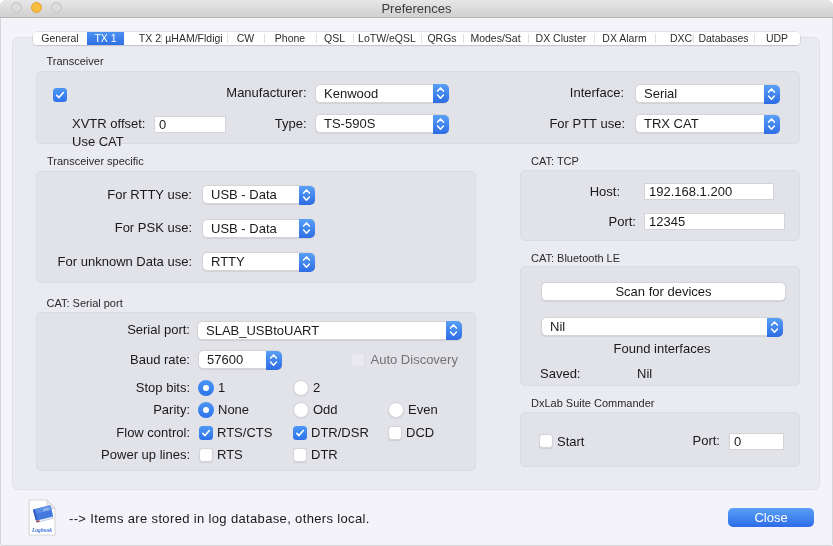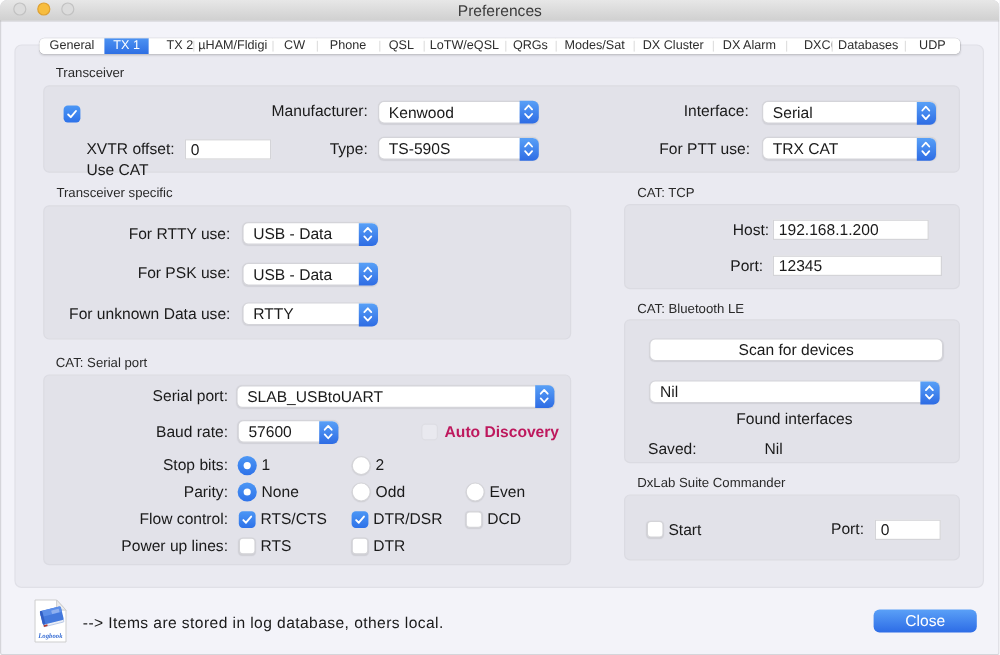--- a/index.html
+++ b/index.html
@@ -87,21 +87,21 @@
   
   .btn-white {
     background:#ffffff; border:0.5px solid #d4d4d9; border-radius:5px;
     height:19px; font-size:13px; line-height:18px; text-align:center;
     box-shadow:0 0.5px 1px rgba(0,0,0,0.08);
   }
   .btn-blue {
     background:linear-gradient(#5aa0f7,#2d6ce6); border-radius:5px;
     height:19px; font-size:13px; line-height:19px; text-align:center; color:#ffffff;
   }
-  .dis-text { color:#be185d;font-weight:bold; }
+  .dis-text { color:#737373; }
 </style>
 </head>
 <body>
 <div class="win">
 
   <div class="abs titlebar">
       <div class="title">Preferences</div>
     </div>
   <div class="abs tl tl1"></div>
   <div class="abs tl tl2"></div>
@@ -231,21 +231,21 @@
   <div class="abs lab" style="left:311px; top:425px;">DTR/DSR</div>
   <div class="abs cb off" style="left:388px; top:425.5px;"></div>
   <div class="abs lab" style="left:406px; top:425px;">DCD</div>
 
   <div class="abs lab rlab" style="right:643px; top:447px;">Power up lines:</div>
   <div class="abs cb off" style="left:199px; top:448px;"></div>
   <div class="abs lab" style="left:217px; top:447px;">RTS</div>
   <div class="abs cb off" style="left:293px; top:448px;"></div>
   <div class="abs lab" style="left:311px; top:447px;">DTR</div>
 
-  <div class="abs lab rlab" style="right:192px; top:183.5px;">Host:</div>
+  <div class="abs lab rlab" style="right:213px; top:183.5px;">Host:</div>
   <div class="abs tf" style="left:644px; top:183px; width:130px;">192.168.1.200</div>
   <div class="abs lab rlab" style="right:197px; top:213.5px;">Port:</div>
   <div class="abs tf" style="left:644px; top:213px; width:141px;">12345</div>
 
   <div class="abs btn-white" style="left:541px; top:281.5px; width:245px;">Scan for devices</div>
   <div class="abs pop" style="left:541px; top:317px; width:242px;">Nil<span class="cap"><svg width="16" height="19" viewBox="0 0 16 19">
           <path d="M4.6 7.1 L7.5 3.9 L10.4 7.1 M4.6 11 L7.5 14.2 L10.4 11" stroke="#fff" stroke-width="1.5" fill="none" stroke-linecap="round" stroke-linejoin="round"></path>
         </svg></span></div>
   <div class="abs lab" style="left:562px; top:341px; width:200px; text-align:center;">Found interfaces</div>
   <div class="abs lab" style="left:540px; top:366px;">Saved:</div>

